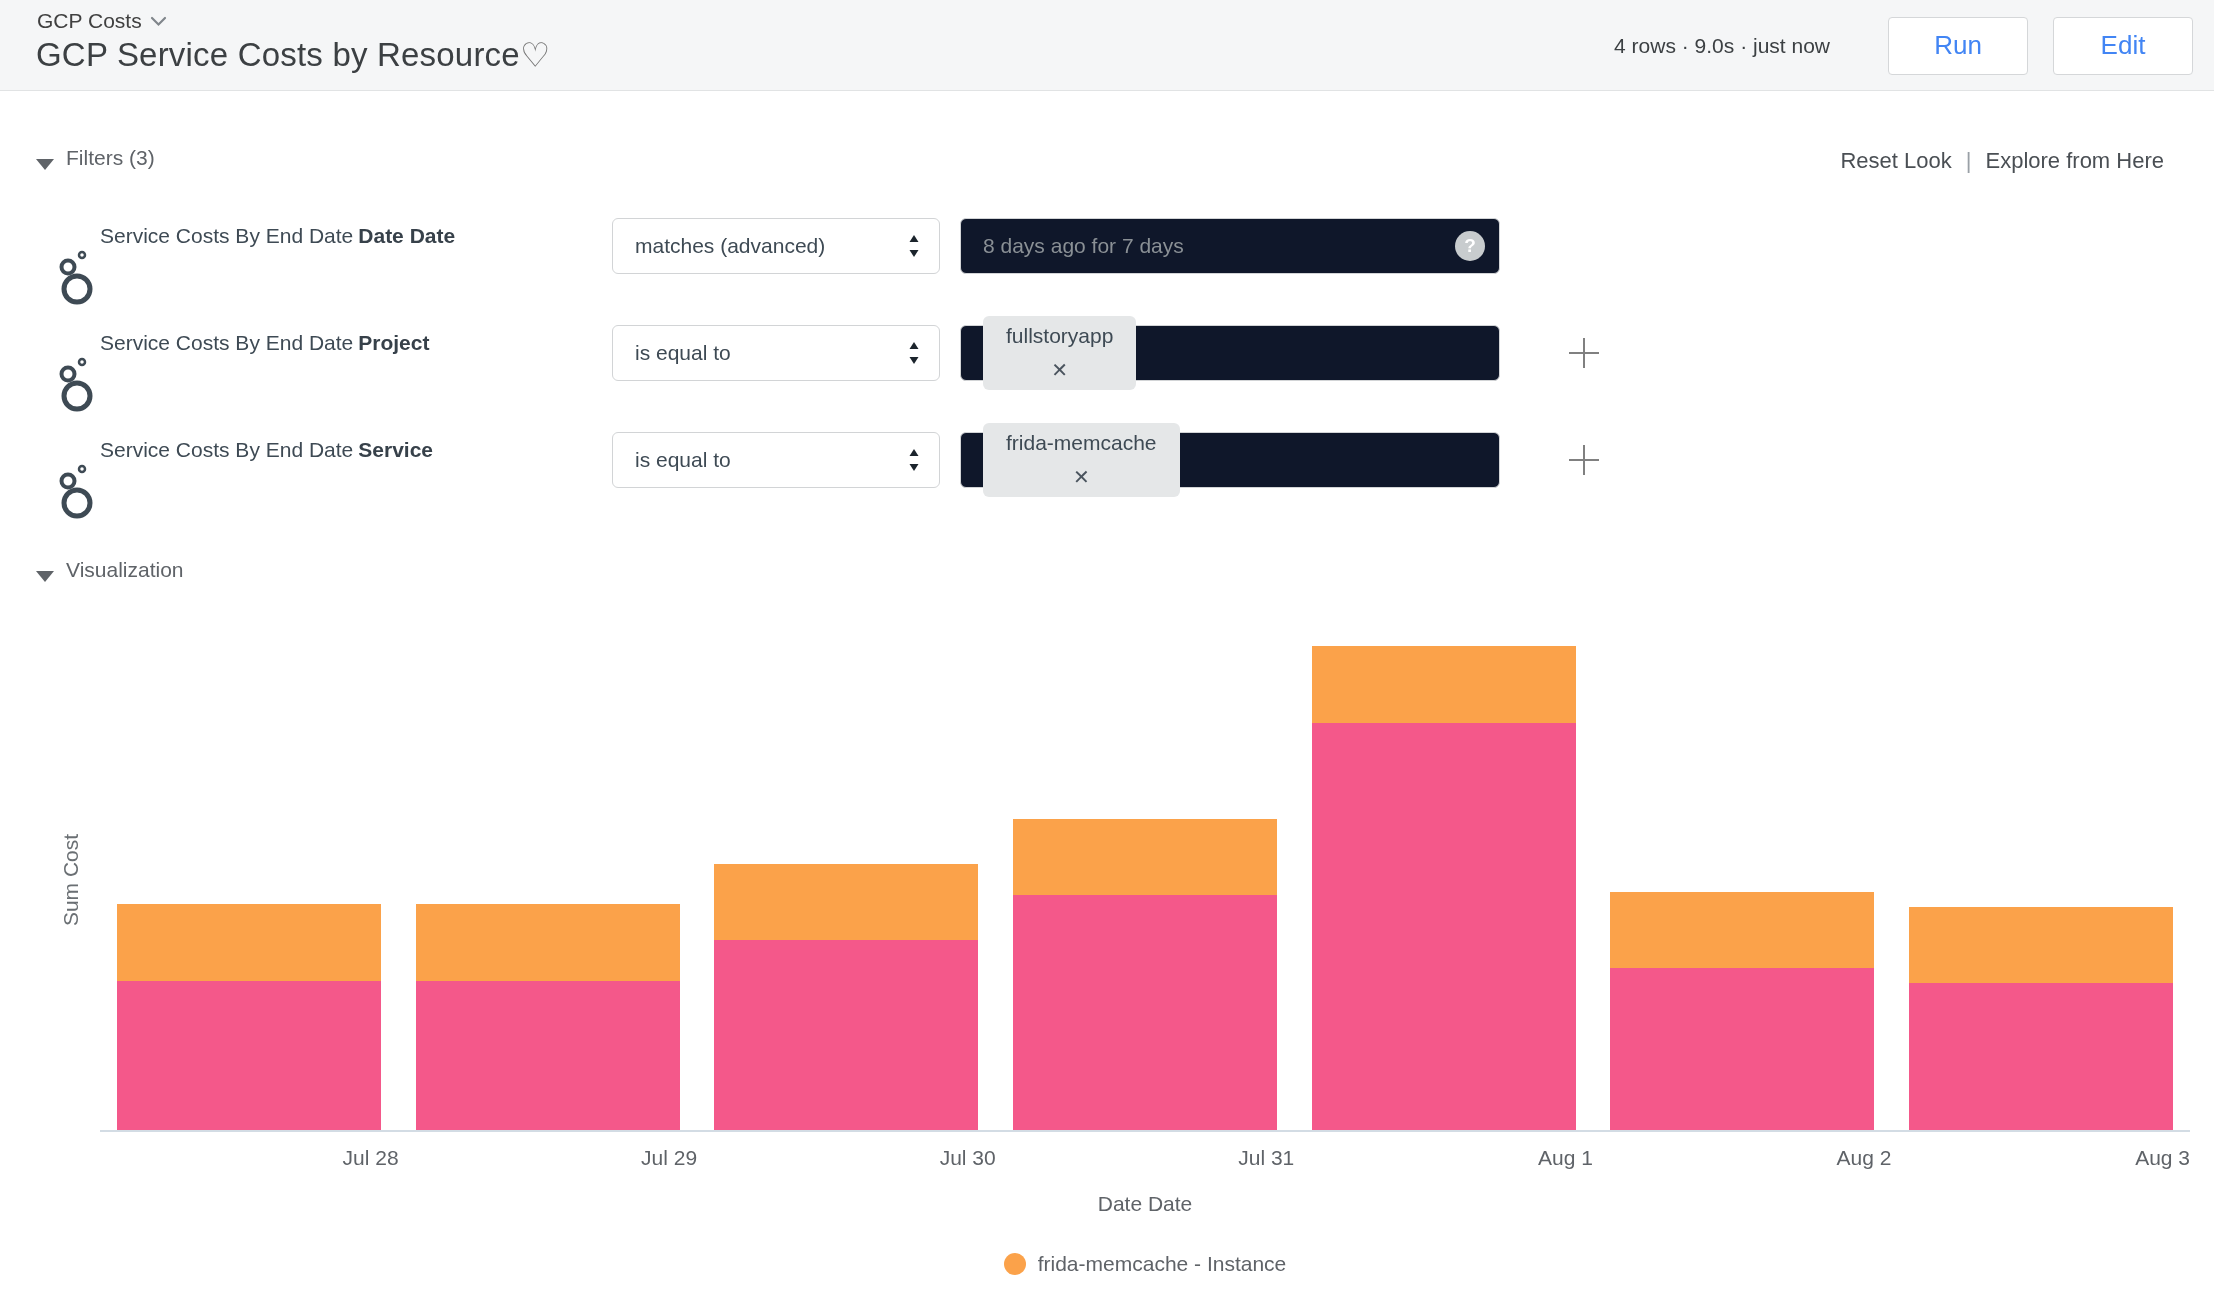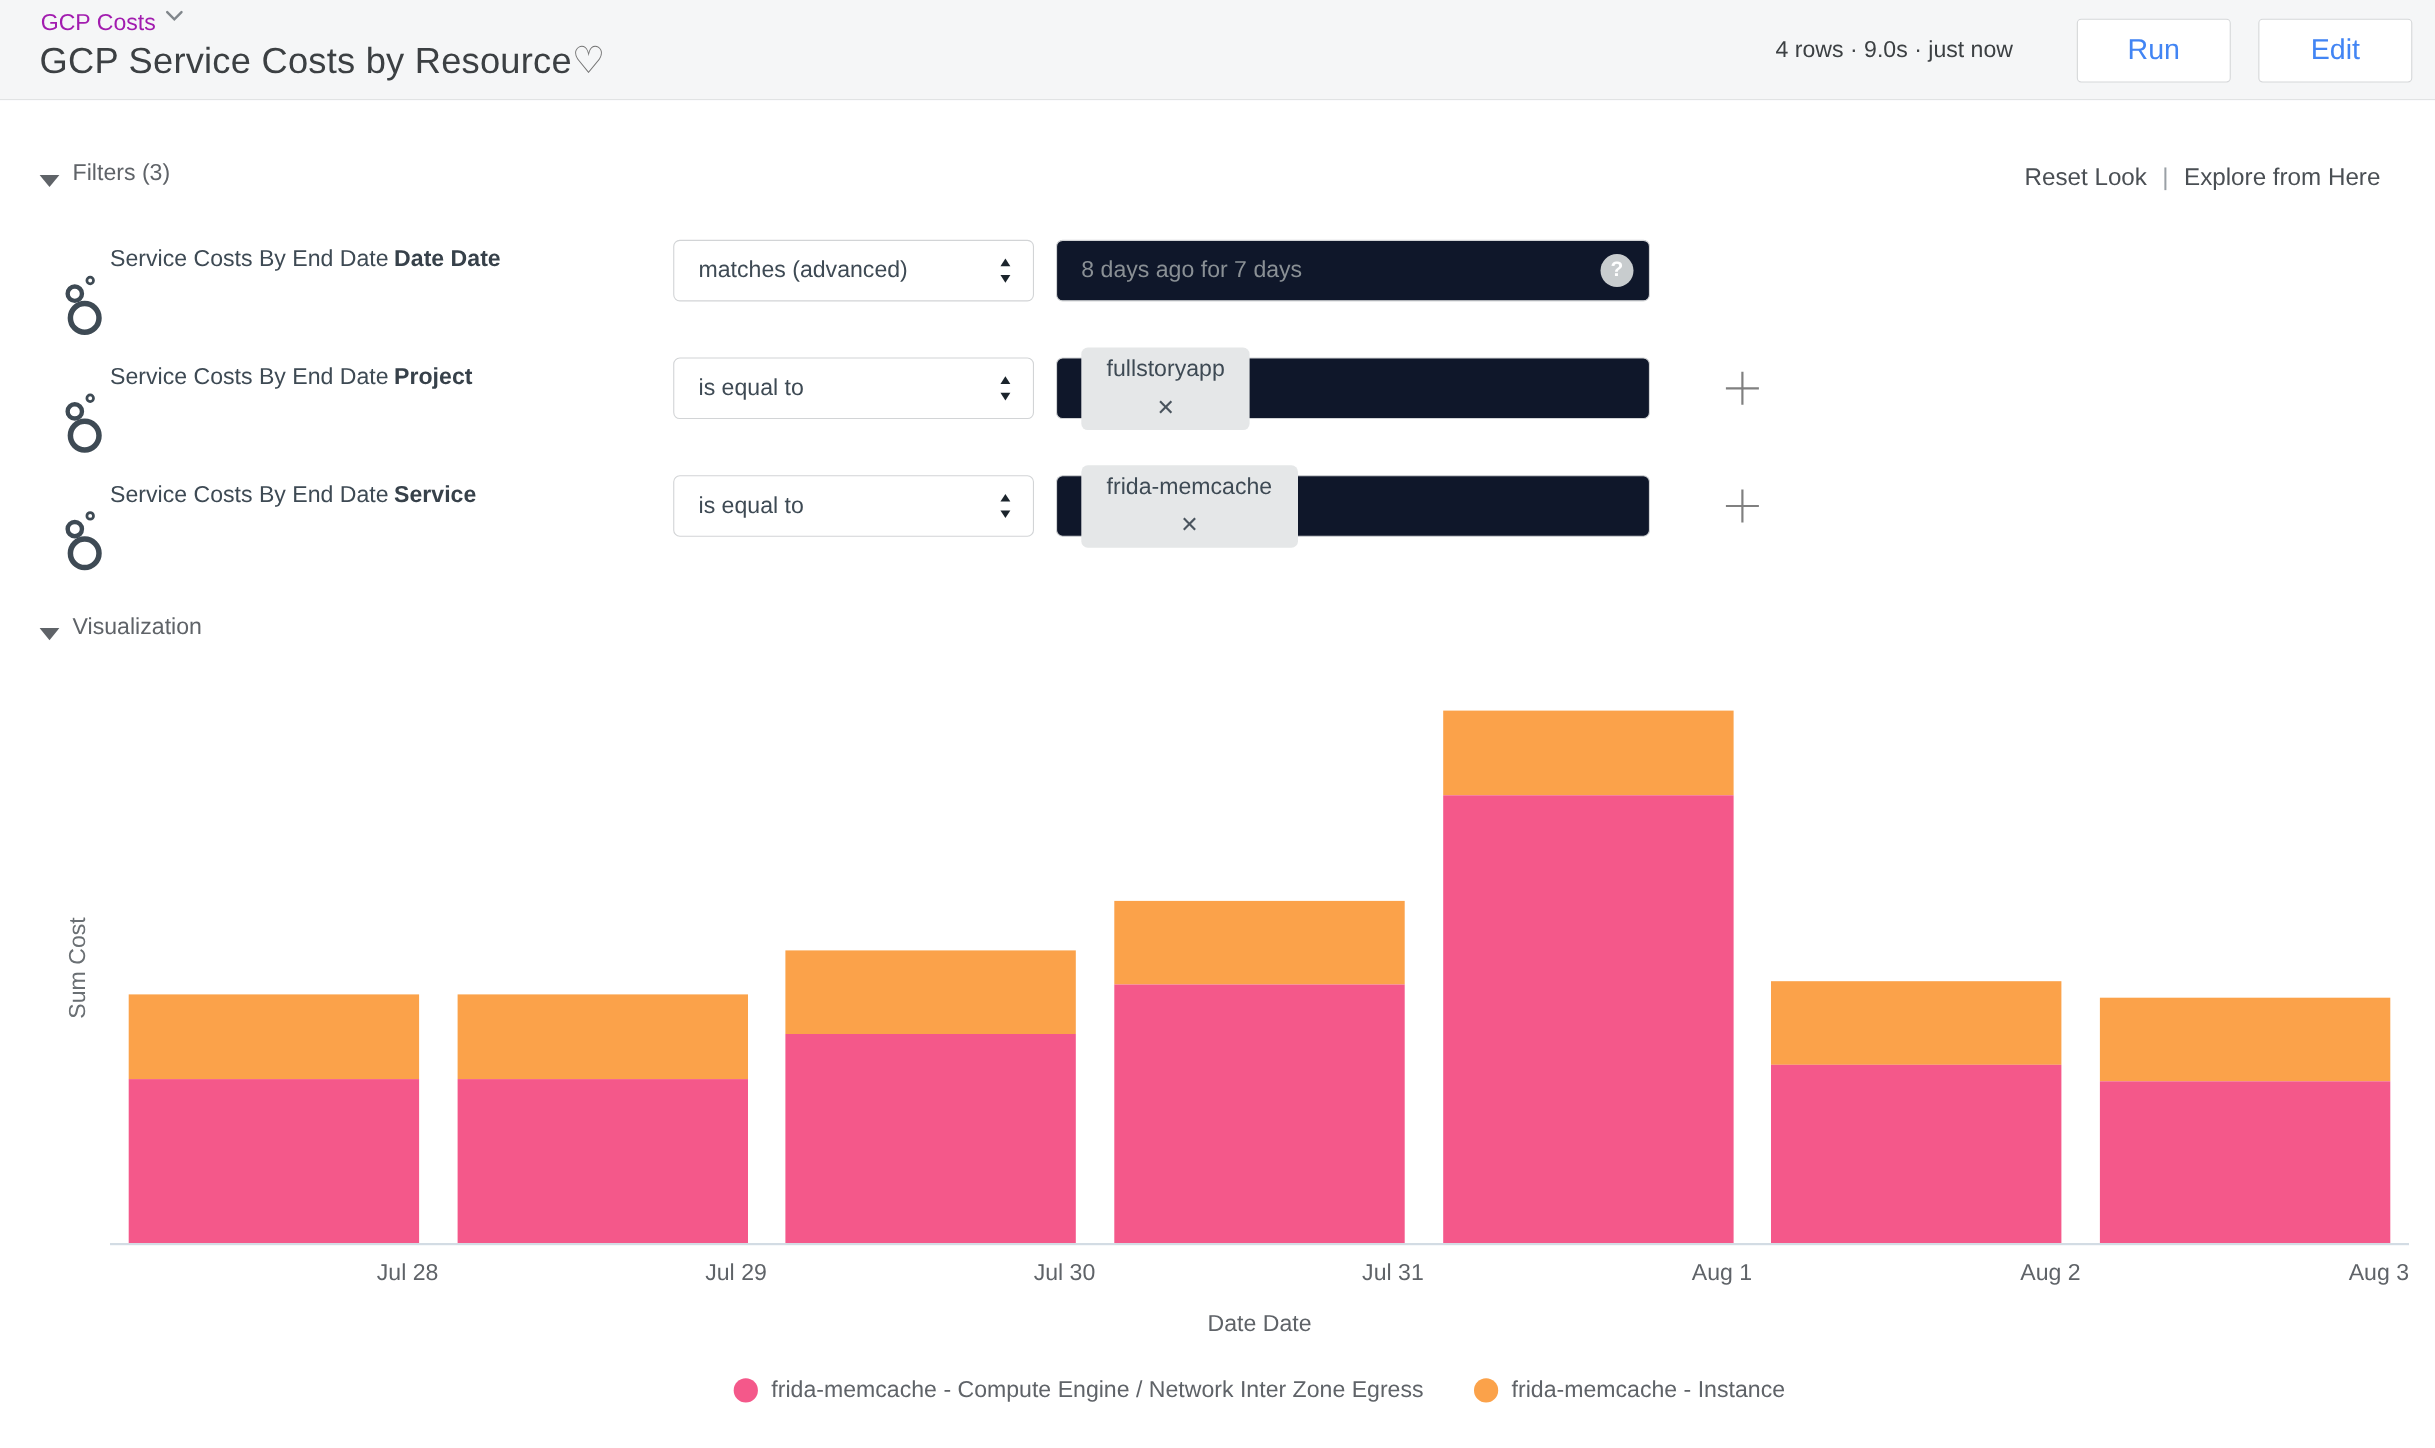--- a/index.html
+++ b/index.html
@@ -4,22 +4,22 @@
 <style>
   html,body{margin:0;padding:0;}
   body{
     width:2214px;height:1316px;position:relative;overflow:hidden;
     background:#ffffff;color:#3e4a54;
     font-family:"Liberation Sans","DejaVu Sans",sans-serif;
   }
   
   .topbar{position:absolute;left:0;top:0;width:2214px;height:91px;
     background:#f5f6f7;border-bottom:1px solid #e1e3e4;box-sizing:border-box;}
-  .breadcrumb{position:absolute;left:37px;top:9px;display:flex;align-items:flex-start;gap:8px;
-    font-size:21px;color:#a21caf;cursor:pointer;}
+  .breadcrumb{position:absolute;left:37px;top:9px;display:flex;align-items:center;gap:8px;
+    font-size:21px;color:#404040;cursor:pointer;}
   .title-row{position:absolute;left:36px;top:36px;display:flex;align-items:center;gap:0;}
   .page-title{font-size:33px;font-weight:400;color:#3c4043;margin:0;letter-spacing:.2px;}
   .heart{font-size:34px;color:#757575;line-height:1;cursor:pointer;}
   .header-right{position:absolute;right:21px;top:0;height:91px;display:flex;align-items:center;}
   .status{font-size:21px;color:#3c4043;margin-right:33px;}
   .btn{width:140px;height:58px;background:#fff;border:1px solid #d5d7d9;border-radius:4px;
     color:#4285f4;font-size:26px;font-family:inherit;cursor:pointer;margin-left:25px;}
   
   .sec-head{position:absolute;display:flex;align-items:flex-end;gap:12px;
     font-size:21px;color:#5f6368;}
@@ -246,20 +246,16 @@
     <div class="x-label">Jul 29</div>
     <div class="x-label">Jul 30</div>
     <div class="x-label">Jul 31</div>
     <div class="x-label">Aug 1</div>
     <div class="x-label">Aug 2</div>
     <div class="x-label">Aug 3</div>
   </div>
 <div class="x-title">Date Date</div>
 <div class="legend">
     <div class="legend-item">
-      <span class="legend-dot" style="background: rgb(244, 88, 138);"></span>
-      <span class="legend-text">frida-memcache - Compute Engine / Network Inter Zone Egress</span>
-    </div>
-    <div class="legend-item">
       <span class="legend-dot" style="background: rgb(251, 162, 74);"></span>
       <span class="legend-text">frida-memcache - Instance</span>
     </div>
   </div>
 
 </body></html>

